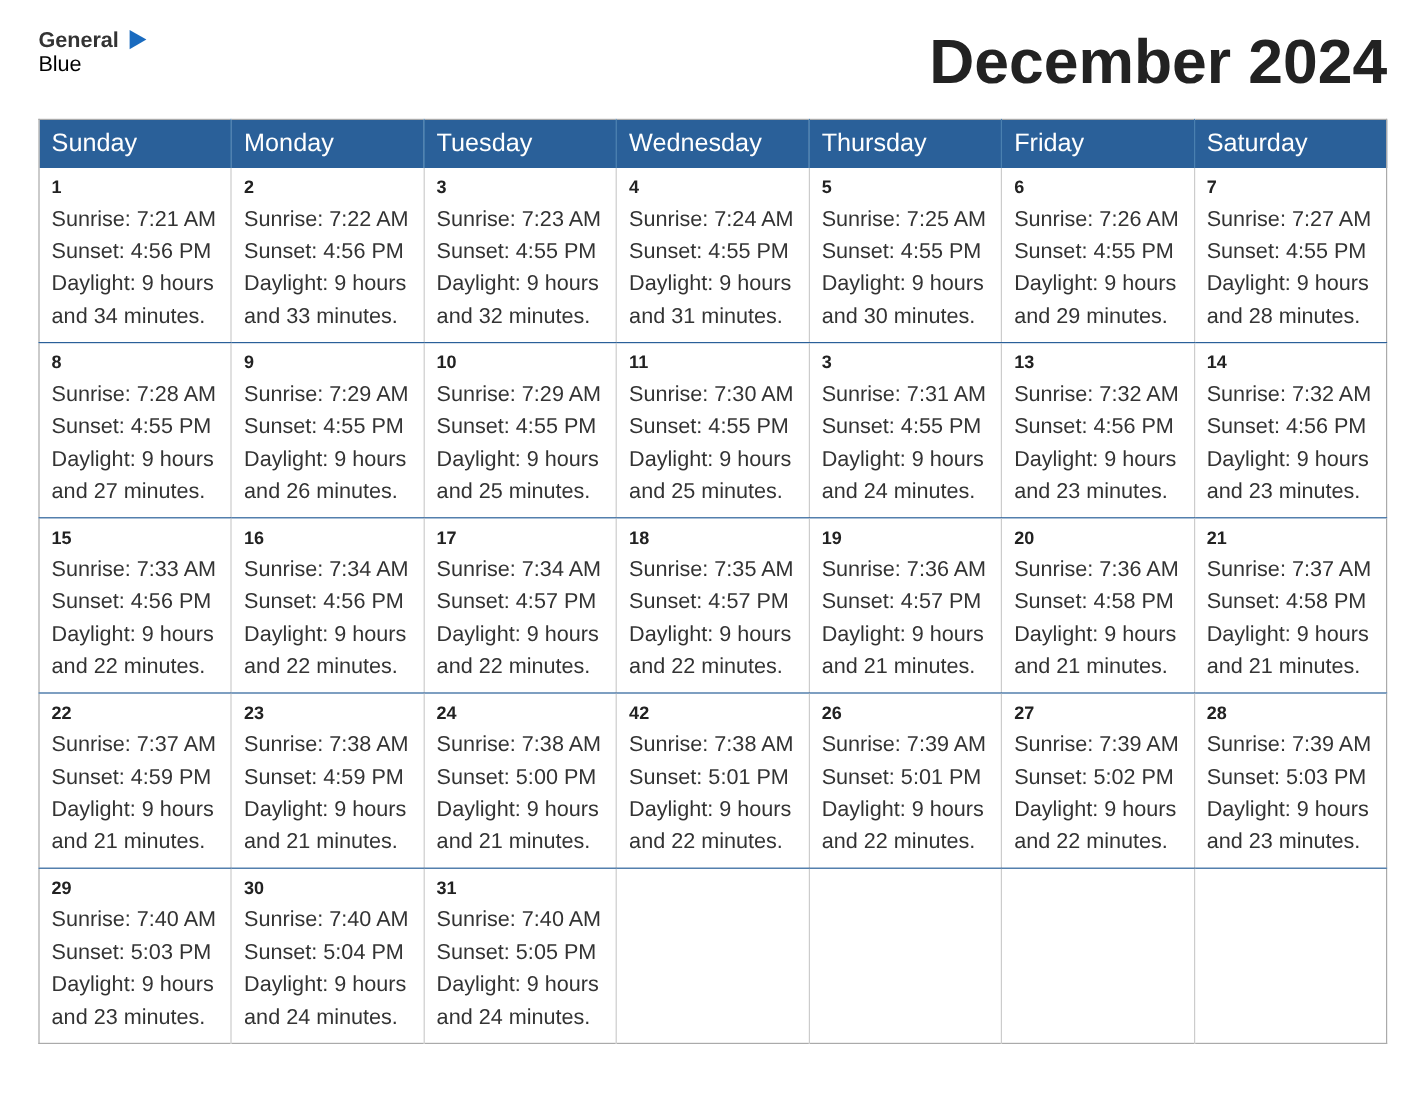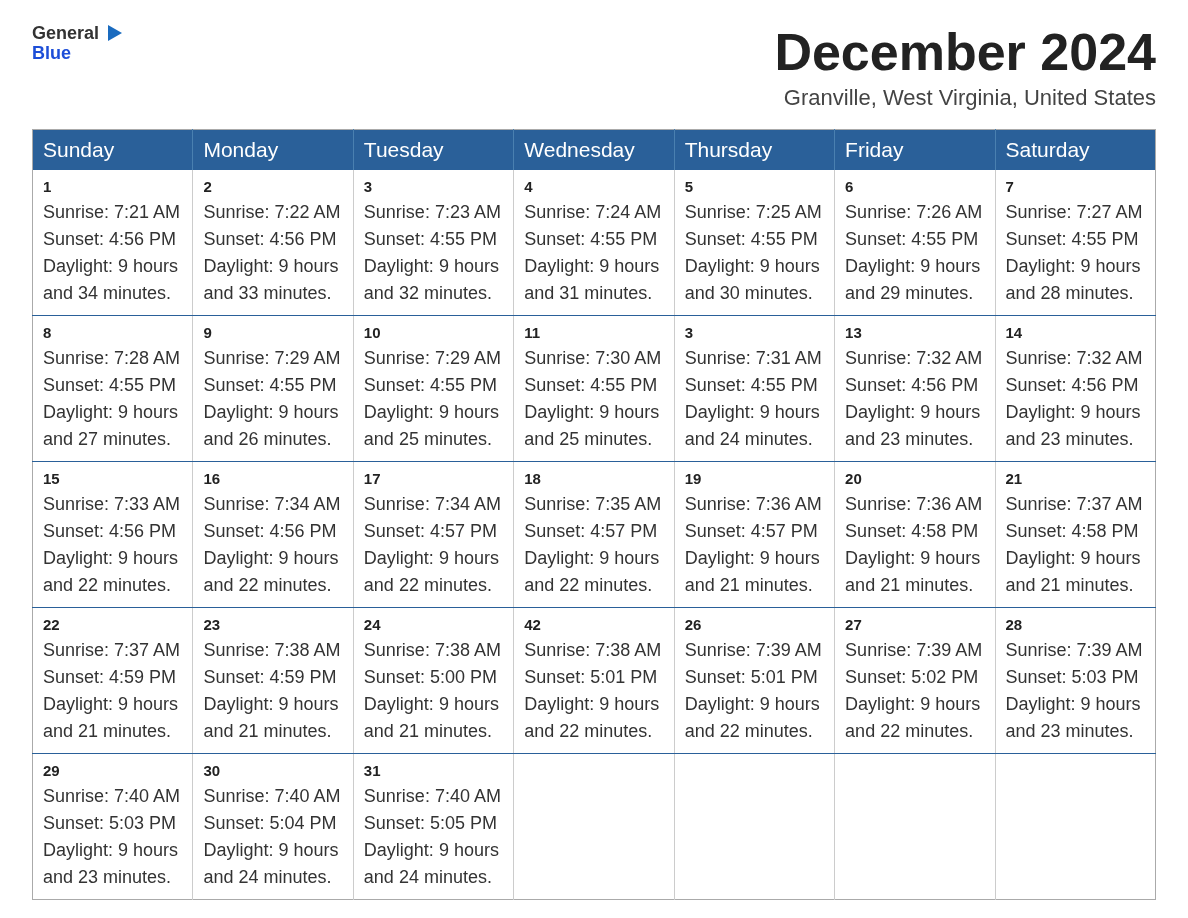--- a/index.html
+++ b/index.html
@@ -15,21 +15,21 @@
       justify-content: space-between;
       align-items: flex-start;
       margin-bottom: 18px;
     }
     .logo-area {
       display: flex;
       flex-direction: column;
       align-items: flex-start;
     }
     .title-area {
-      text-align: right;
+      text-align: center;
     }
     .month-title {
       font-size: 52px;
       font-weight: bold;
       color: #222;
       line-height: 1.1;
     }
     .location-title {
       font-size: 22px;
       color: #444;
@@ -86,22 +86,22 @@
       align-items: center;
     }
     .logo-general {
       font-size: 18px;
       font-weight: bold;
       color: #333;
       line-height: 1.1;
     }
     .logo-blue {
       font-size: 18px;
-      font-weight: bold;
-      color: #1d4ed8;
+      font-weight: normal;
+      color: #000000;
       line-height: 1.1;
     }
   </style>
 </head>
 <body>
 
 <div class="header-area">
   <div class="logo-area">
     <div class="logo-wrapper">
       <div style="display:flex;flex-direction:column;align-items:flex-start;">
@@ -110,21 +110,20 @@
           <svg width="22" height="22" viewBox="0 0 22 22" style="margin-left:3px;margin-top:-2px;">
             <polygon points="6,3 20,11 6,19" fill="#1a6bbf"></polygon>
           </svg>
         </div>
         <div class="logo-blue">Blue</div>
       </div>
     </div>
   </div>
   <div class="title-area">
     <div class="month-title">December 2024</div>
-    <div class="location-title">Granville, West Virginia, United States</div>
   </div>
 </div>
 
 <table class="calendar-table">
   <thead>
     <tr>
       <th>Sunday</th>
       <th>Monday</th>
       <th>Tuesday</th>
       <th>Wednesday</th>

